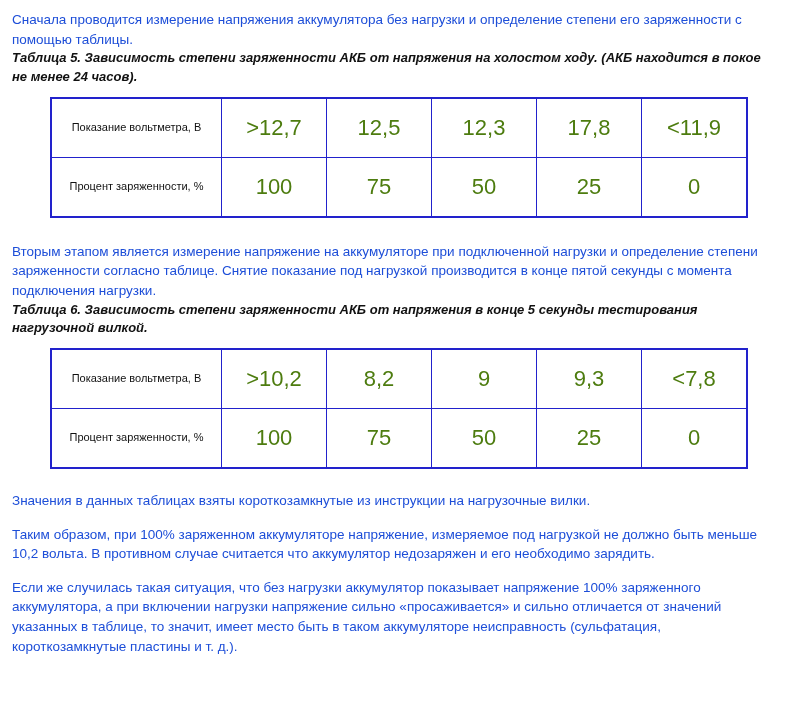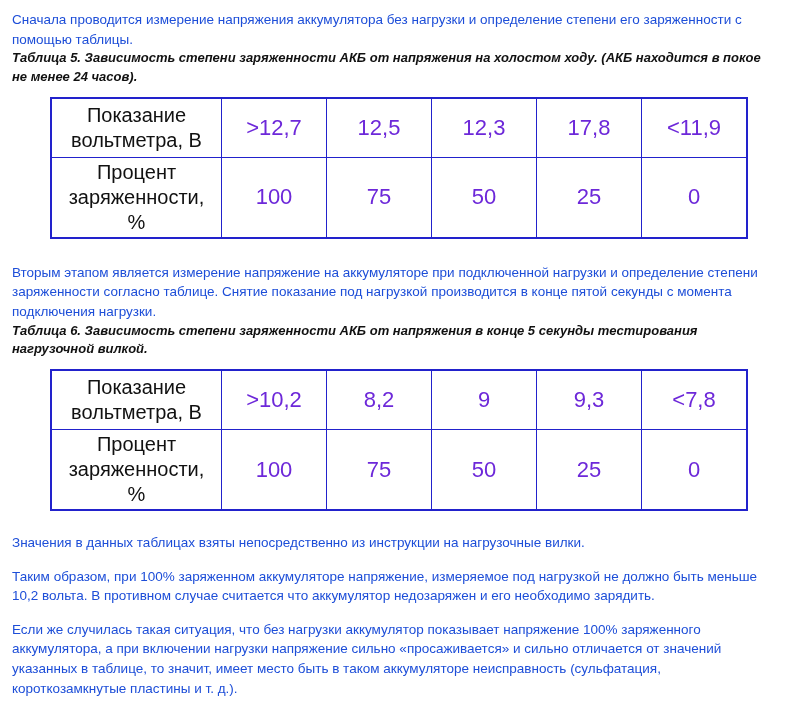--- a/index.html
+++ b/index.html
@@ -48,29 +48,29 @@
   }
   table.volt td {
     border: 1px solid #2222cc;
     padding: 0;
     text-align: center;
     vertical-align: middle;
     height: 54px;
   }
   table.volt td.rowhead {
     width: 157px;
-    font-size: 20px;
+    font-size: 11px;
     color: #111111;
     line-height: 1.25;
     padding: 2px 6px;
   }
   table.volt td.val {
     width: 104px;
     font-size: 22px;
-    color: #6d28d9;
+    color: #4d7c0f;
   }
   .block-gap-1 { height: 24px; }
   .block-gap-2 { height: 22px; }
   .mid-text {
     margin-bottom: 14px;
     padding-right: 25px;
   }
   .tail p {
     margin-bottom: 14px;
     padding-right: 20px;
@@ -132,18 +132,18 @@
         <td class="val">50</td>
         <td class="val">25</td>
         <td class="val">0</td>
       </tr>
     </tbody>
   </table>
 
   <div class="block-gap-2"></div>
 
   <div class="tail">
-    <p class="para">Значения в данных таблицах взяты непосредственно из инструкции на нагрузочные вилки.</p>
+    <p class="para">Значения в данных таблицах взяты короткозамкнутые из инструкции на нагрузочные вилки.</p>
     <p class="para">Таким образом, при 100% заряженном аккумуляторе напряжение, измеряемое под нагрузкой не должно быть меньше 10,2 вольта. В противном случае считается что аккумулятор недозаряжен и его необходимо зарядить.</p>
     <p class="para">Если же случилась такая ситуация, что без нагрузки аккумулятор показывает напряжение 100% заряженного аккумулятора, а при включении нагрузки напряжение сильно «просаживается» и сильно отличается от значений указанных в таблице, то значит, имеет место быть в таком аккумуляторе неисправность (сульфатация, короткозамкнутые пластины и т. д.).</p>
   </div>
 
 </div>
 
 </body></html>

